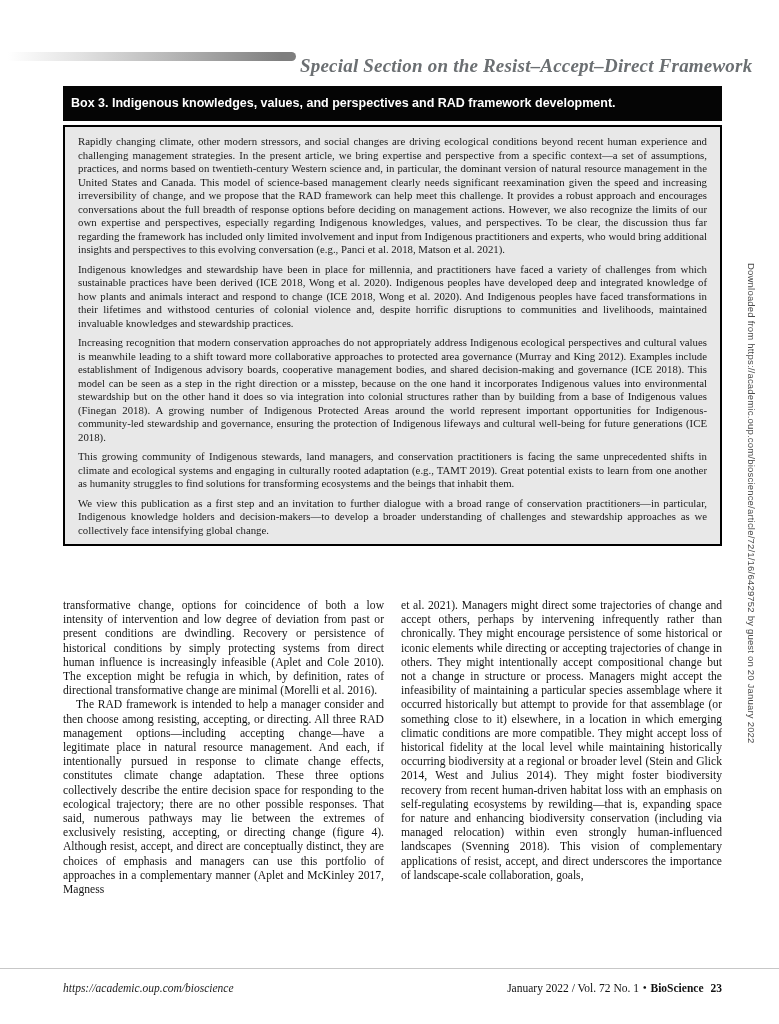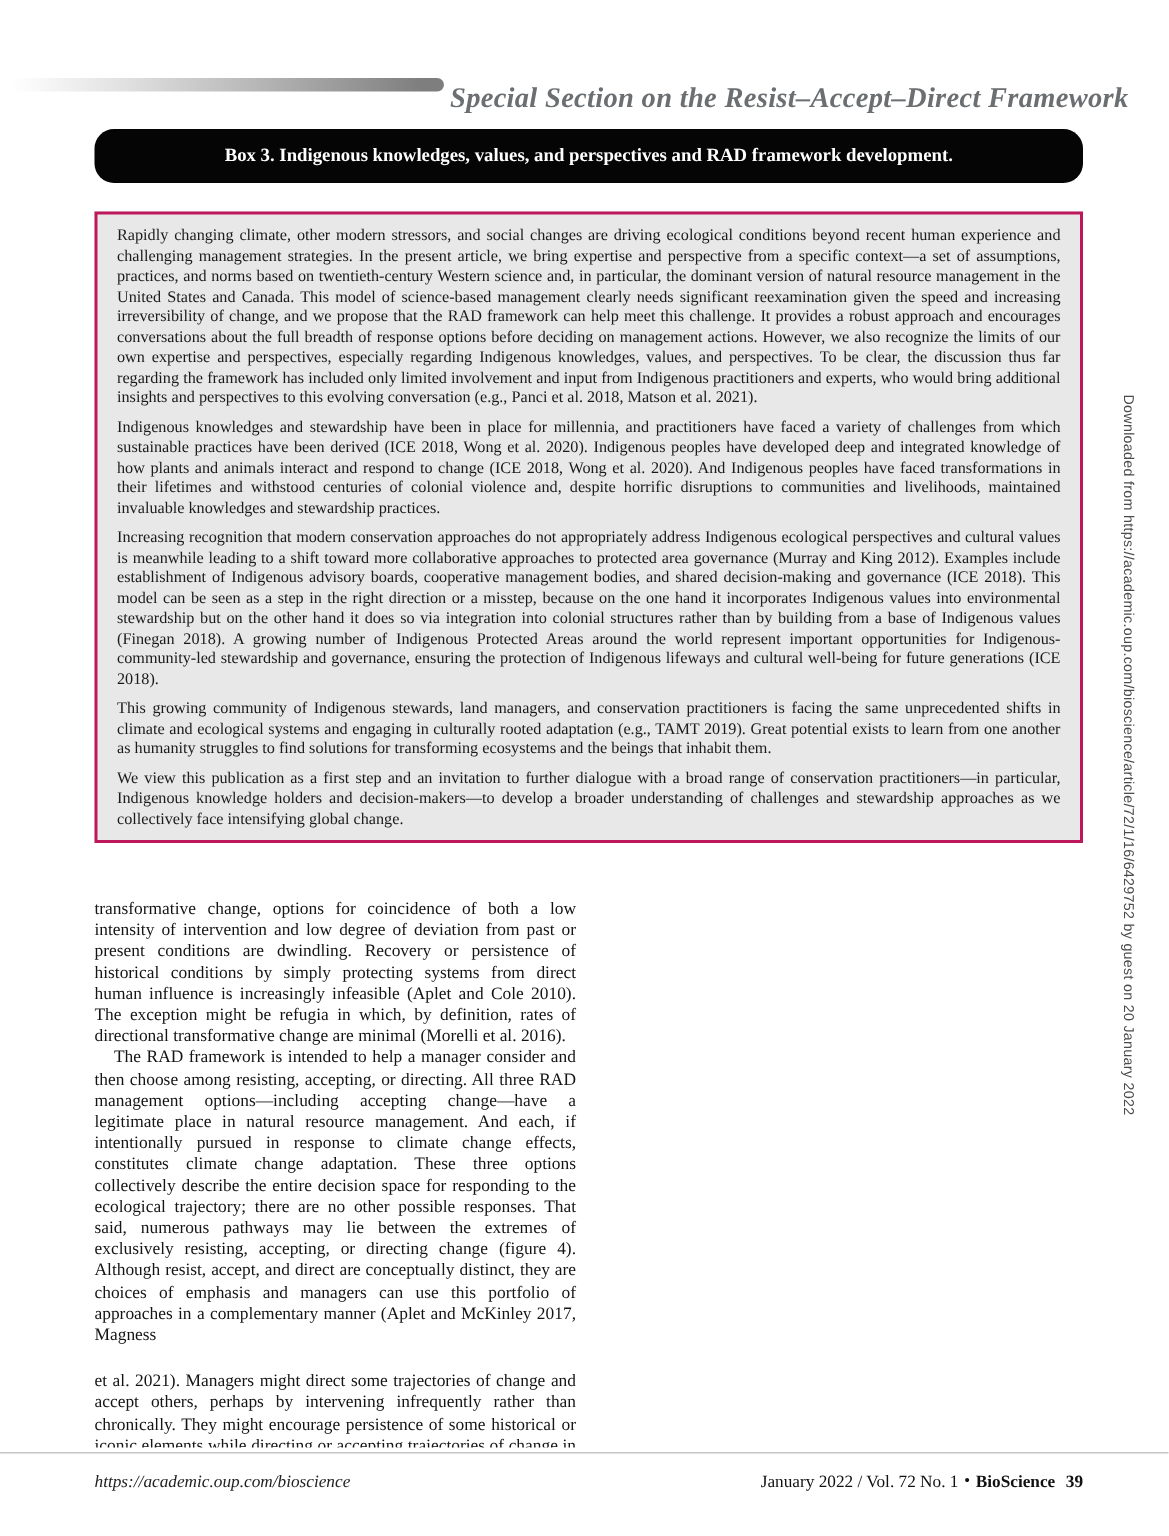--- a/index.html
+++ b/index.html
@@ -28,40 +28,40 @@
     font-size:19px; letter-spacing:0.2px;
     color:#6b6f72;
     white-space:nowrap;
     margin-top:16px;
   }
 
   
   .box { position:absolute; left:63px; top:86px; width:659px; }
   .box-title {
     background:#050505; color:#ffffff;
-    font-family:Liberation Serif, serif;
+    font-family:Liberation Sans, sans-serif;
     font-weight:bold; font-size:12.5px;
-    text-align:center; padding:10px 8px 11px;border-radius:13px;
+    padding:10px 8px 11px;
   }
   .box-body {
-    margin-top:19px;
+    margin-top:4px;
     background:#e8e8e8;
-    border:2px solid #be185d;
+    border:2px solid #000000;
     padding:8px 13px 7px;
     text-align:justify;
     font-size:10.8px; line-height:13.5px;
     color:#1a1a1a;
   }
   .box-body p { margin:0 0 6px; }
   .box-body p:last-child { margin-bottom:0; }
 
   
   .columns {
     position:absolute; left:63px; top:599px; width:659px; height:366px;
-    display:flex; gap:17px; overflow:hidden;flex-direction:column;
+    display:flex; gap:17px; overflow:hidden;
   }
   .col {
     width:321px;
     text-align:justify;
     font-size:11.6px; line-height:14.2px;
     color:#141414;
   }
   .col p { margin:0; }
   .col p.indent { text-indent:13px; }
 
@@ -120,19 +120,19 @@
     <div class="col">
       <p>et al. 2021). Managers might direct some trajectories of change and accept others, perhaps by intervening infrequently rather than chronically. They might encourage persistence of some historical or iconic elements while directing or accepting trajectories of change in others. They might intentionally accept compositional change but not a change in structure or process. Managers might accept the infeasibility of maintaining a particular species assemblage where it occurred historically but attempt to provide for that assemblage (or something close to it) elsewhere, in a location in which emerging climatic conditions are more compatible. They might accept loss of historical fidelity at the local level while maintaining historically occurring biodiversity at a regional or broader level (Stein and Glick 2014, West and Julius 2014). They might foster biodiversity recovery from recent human-driven habitat loss with an emphasis on self-regulating ecosystems by rewilding—that is, expanding space for nature and enhancing biodiversity conservation (including via managed relocation) within even strongly human-influenced landscapes (Svenning 2018). This vision of complementary applications of resist, accept, and direct underscores the importance of landscape-scale collaboration, goals,</p>
     </div>
   </main>
 
   <div class="footer-rule"></div>
 
   <footer class="page-footer">
     <span class="footer-url">https://academic.oup.com/bioscience</span>
     <span class="footer-right">
-      <span class="issue">January 2022 / Vol. 72 No. 1</span><span class="bullet">•</span><span class="journal">BioScience</span><span class="pagenum">39</span>
+      <span class="issue">January 2022 / Vol. 72 No. 1</span><span class="bullet">•</span><span class="journal">BioScience</span><span class="pagenum">23</span>
     </span>
   </footer>
 
   <div class="download-notice">Downloaded from https://academic.oup.com/bioscience/article/72/1/16/6429752 by guest on 20 January 2022</div>
 
 </div>
 
 </body></html>

